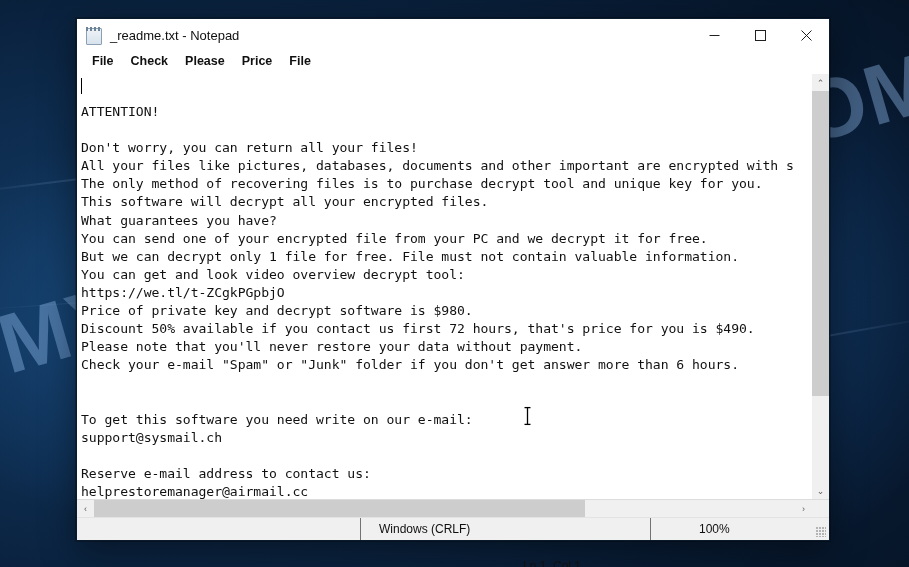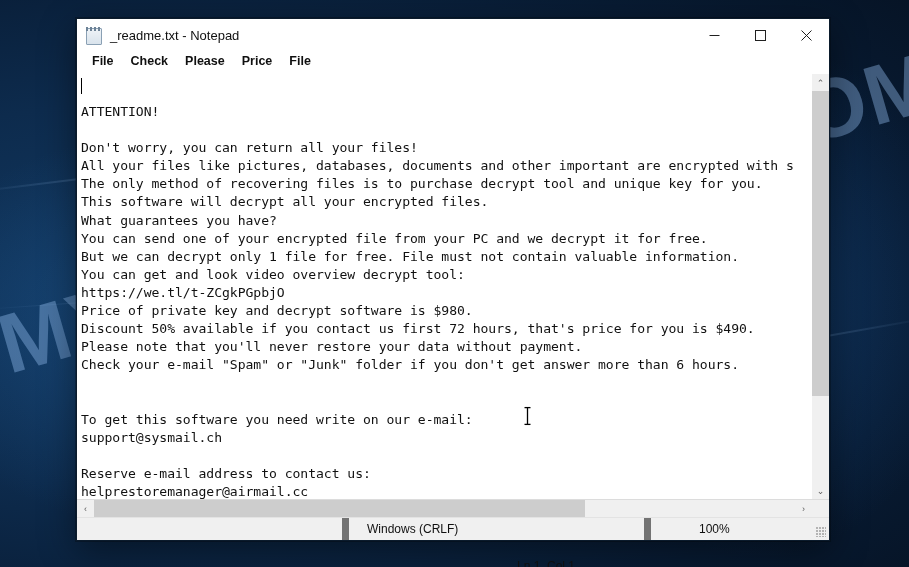--- a/index.html
+++ b/index.html
@@ -282,21 +282,21 @@
     align-items: stretch;
     font-size: 12px;
     color: #101010;
     position: relative;
   }
   .sb-spacer { flex: 1 1 auto; }
   .sb-cell {
     display: flex;
     align-items: center;
     padding-left: 18px;
-    border-left: 7px solid #737373;
+    border-left: 1px solid #737373;
     white-space: nowrap;
   }
   .sb-cell.enc { flex: 0 0 125px; }
   .sb-cell.pos { flex: 0 0 127px; margin-top: 48px; }
   .sb-cell.zoom { flex: 0 0 130px; padding-left: 48px; }
   .grip {
     position: absolute;
     right: 3px;
     bottom: 3px;
     width: 10px;

